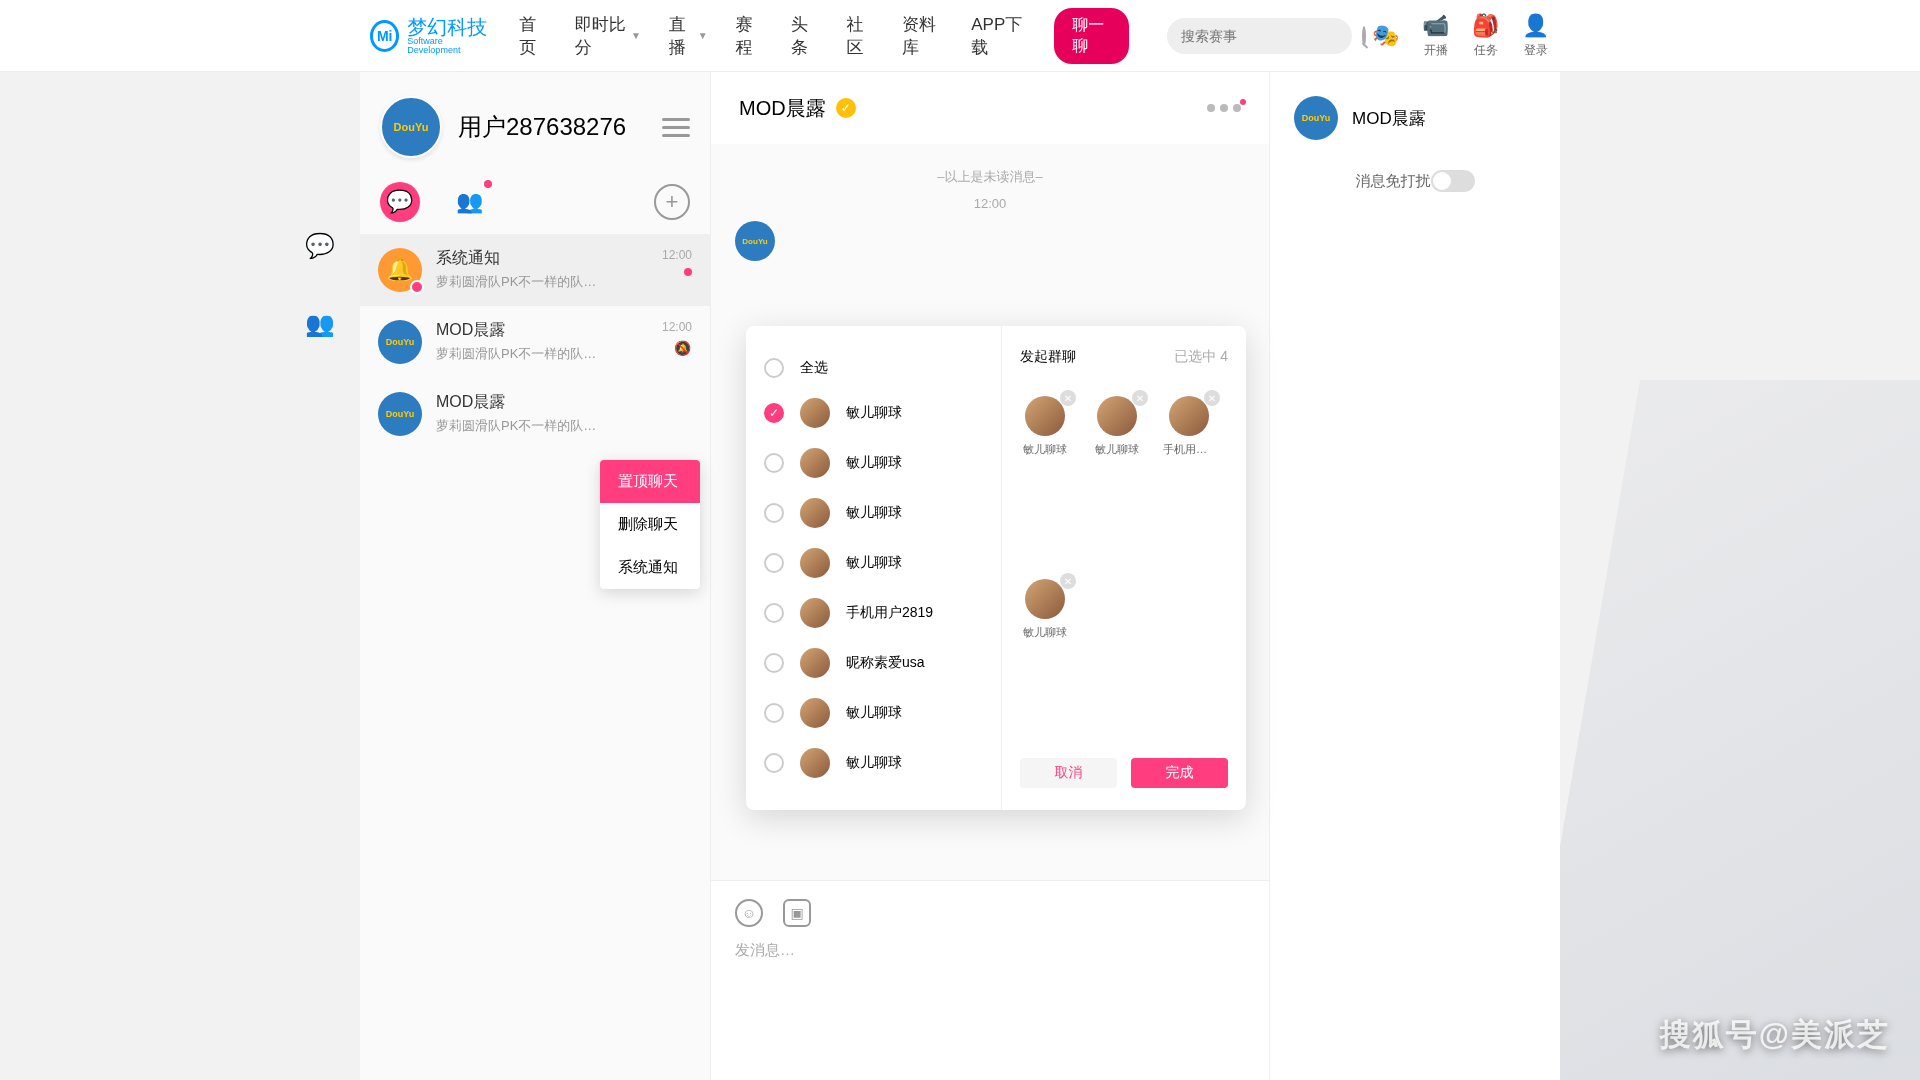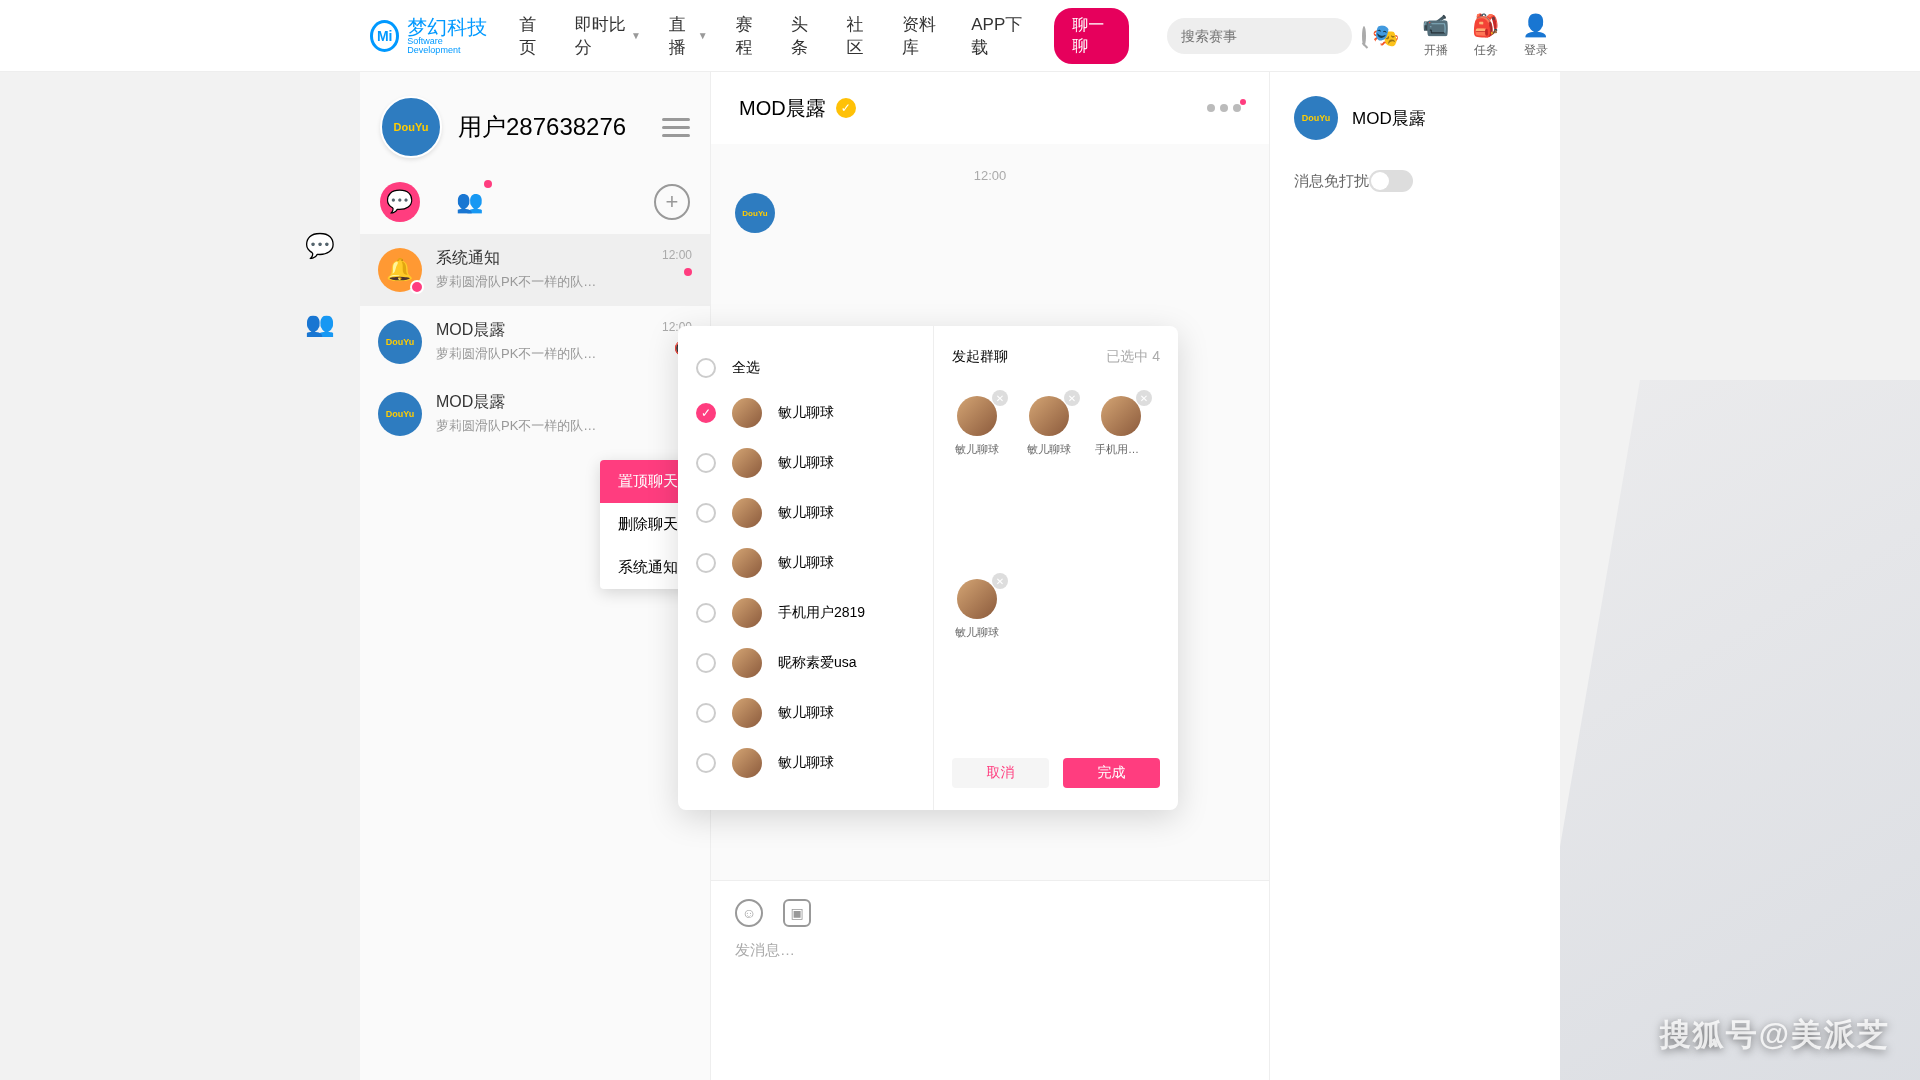--- a/index.html
+++ b/index.html
@@ -84,27 +84,27 @@
 .chat-input{height:200px;border-top:1px solid #eee;padding:18px 24px}
 .tool-row{display:flex;gap:20px;margin-bottom:14px}
 .tool{width:28px;height:28px;border:2px solid #999;border-radius:50%;cursor:pointer;display:flex;align-items:center;justify-content:center;font-size:14px;color:#999}
 .tool.sq{border-radius:6px}
 .input-area{font-size:15px;color:#aaa}
 
 .col-info{width:290px;padding:24px}
 .info-row{display:flex;align-items:center;gap:14px;margin-bottom:30px}
 .info-av{width:44px;height:44px;border-radius:50%;background:#2e7cc0;color:#ffcc00;font-size:9px;font-weight:bold;display:flex;align-items:center;justify-content:center}
 .info-nm{font-size:17px}
-.dnd-row{display:flex;align-items:center;justify-content:flex-start}
+.dnd-row{display:flex;align-items:center;justify-content:center}
 .dnd-label{font-size:15px;color:#666}
 .toggle{width:44px;height:22px;background:#ddd;border-radius:11px;position:relative;cursor:pointer}
 .toggle::after{content:"";position:absolute;width:18px;height:18px;background:#fff;border-radius:50%;top:2px;left:2px}
 
 
-.modal{position:absolute;top:326px;left:678px;width:500px;background:#fff;border-radius:8px;box-shadow:0 8px 32px rgba(0,0,0,.15);display:flex;z-index:10}
+.modal{position:absolute;top:326px;left:746px;width:500px;background:#fff;border-radius:8px;box-shadow:0 8px 32px rgba(0,0,0,.15);display:flex;z-index:10}
 .m-left{width:51%;padding:22px 18px;display:flex;flex-direction:column}
 .chk-row{display:flex;align-items:center;gap:16px;padding:10px 0}
 .chk{width:20px;height:20px;border:2px solid #ccc;border-radius:50%;flex-shrink:0;cursor:pointer}
 .chk.on{background:#ff3d7f;border-color:#ff3d7f;display:flex;align-items:center;justify-content:center;color:#fff;font-size:12px}
 .chk-av{width:30px;height:30px;border-radius:50%;background:linear-gradient(135deg,#d4a574,#8b5a3c);flex-shrink:0}
 .chk-nm{font-size:14px}
 .m-right{width:49%;border-left:1px solid #eee;padding:22px 18px;display:flex;flex-direction:column}
 .m-head{display:flex;justify-content:space-between;font-size:14px;margin-bottom:30px}
 .m-count{color:#aaa}
 .sel-grid{display:flex;flex-wrap:wrap;gap:16px 22px;flex:1}
@@ -231,20 +231,21 @@
           <div class="verify">✓</div>
         </div>
         <div class="more-dots">
             <span></span>
             <span></span>
             <span></span>
             <div class="rd"></div>
           </div>
       </div>
       <div class="chat-body">
+        <div class="sys-line">–以上是未读消息–</div>
         <div class="sys-line">12:00</div>
         <div class="msg-row">
           <div class="msg-av">DouYu</div>
         </div>
       </div>
       <div class="chat-input">
         <div class="tool-row">
           <div class="tool">☺</div>
           <div class="tool sq">▣</div>
         </div>

